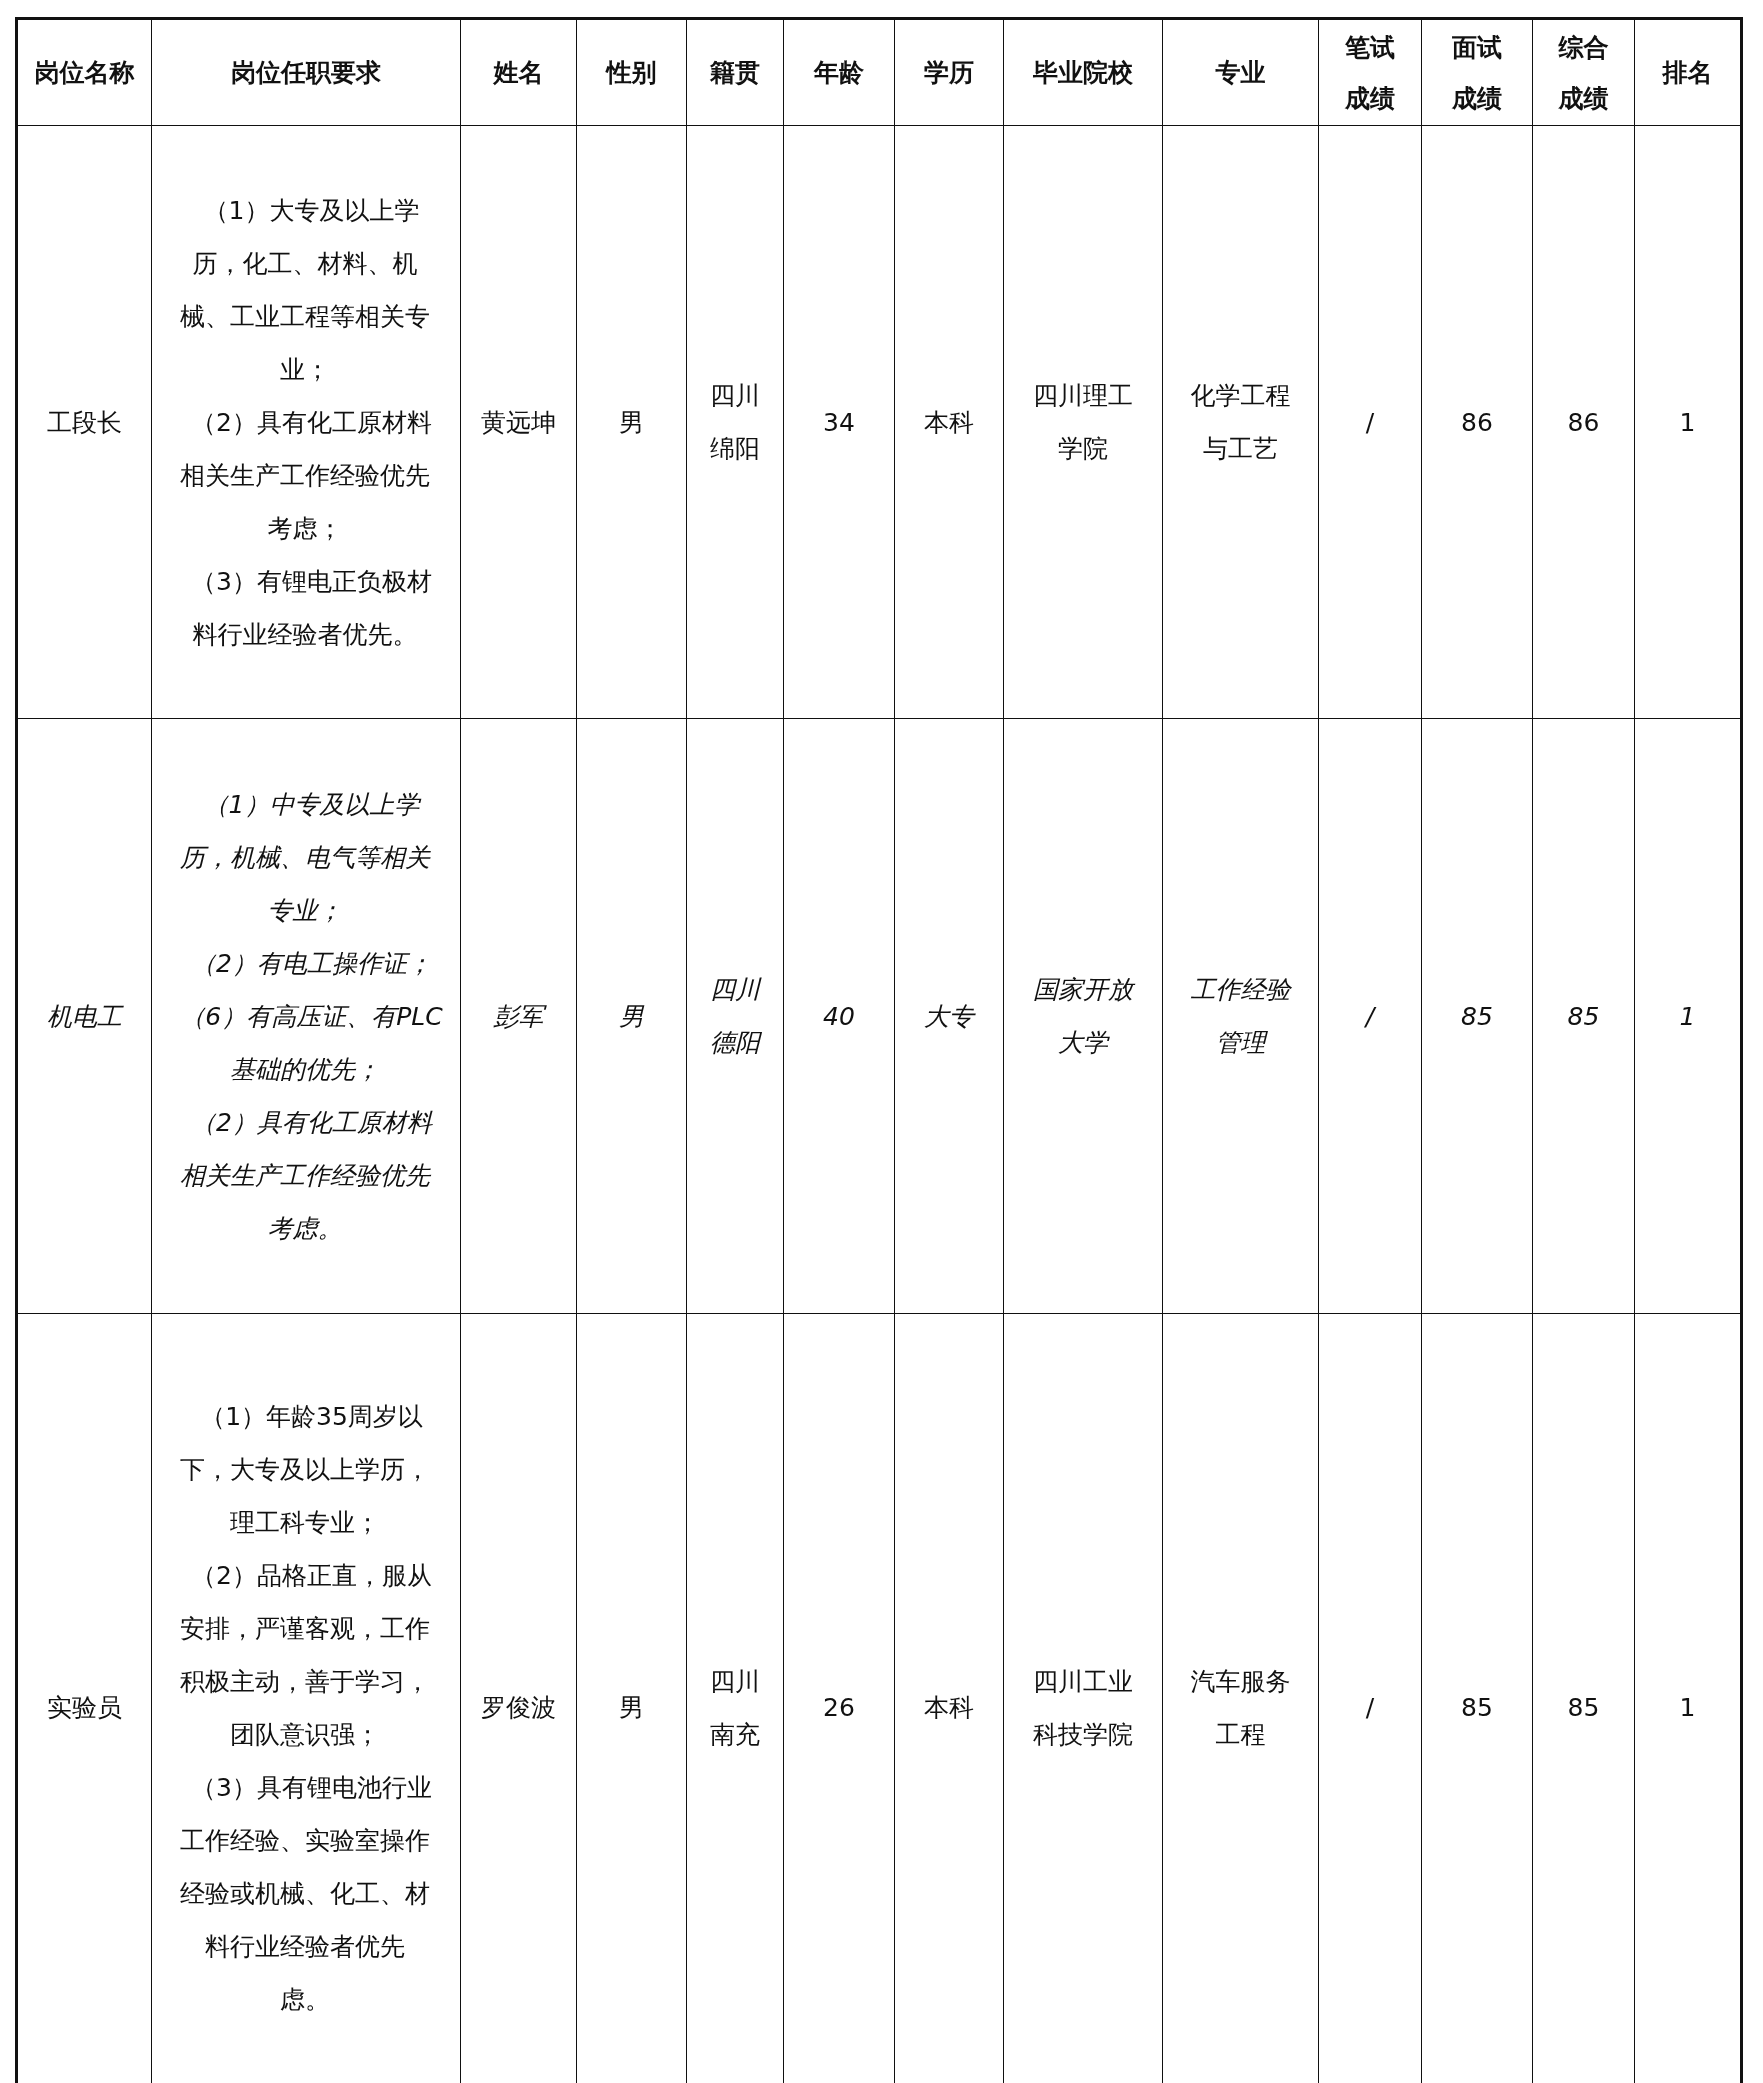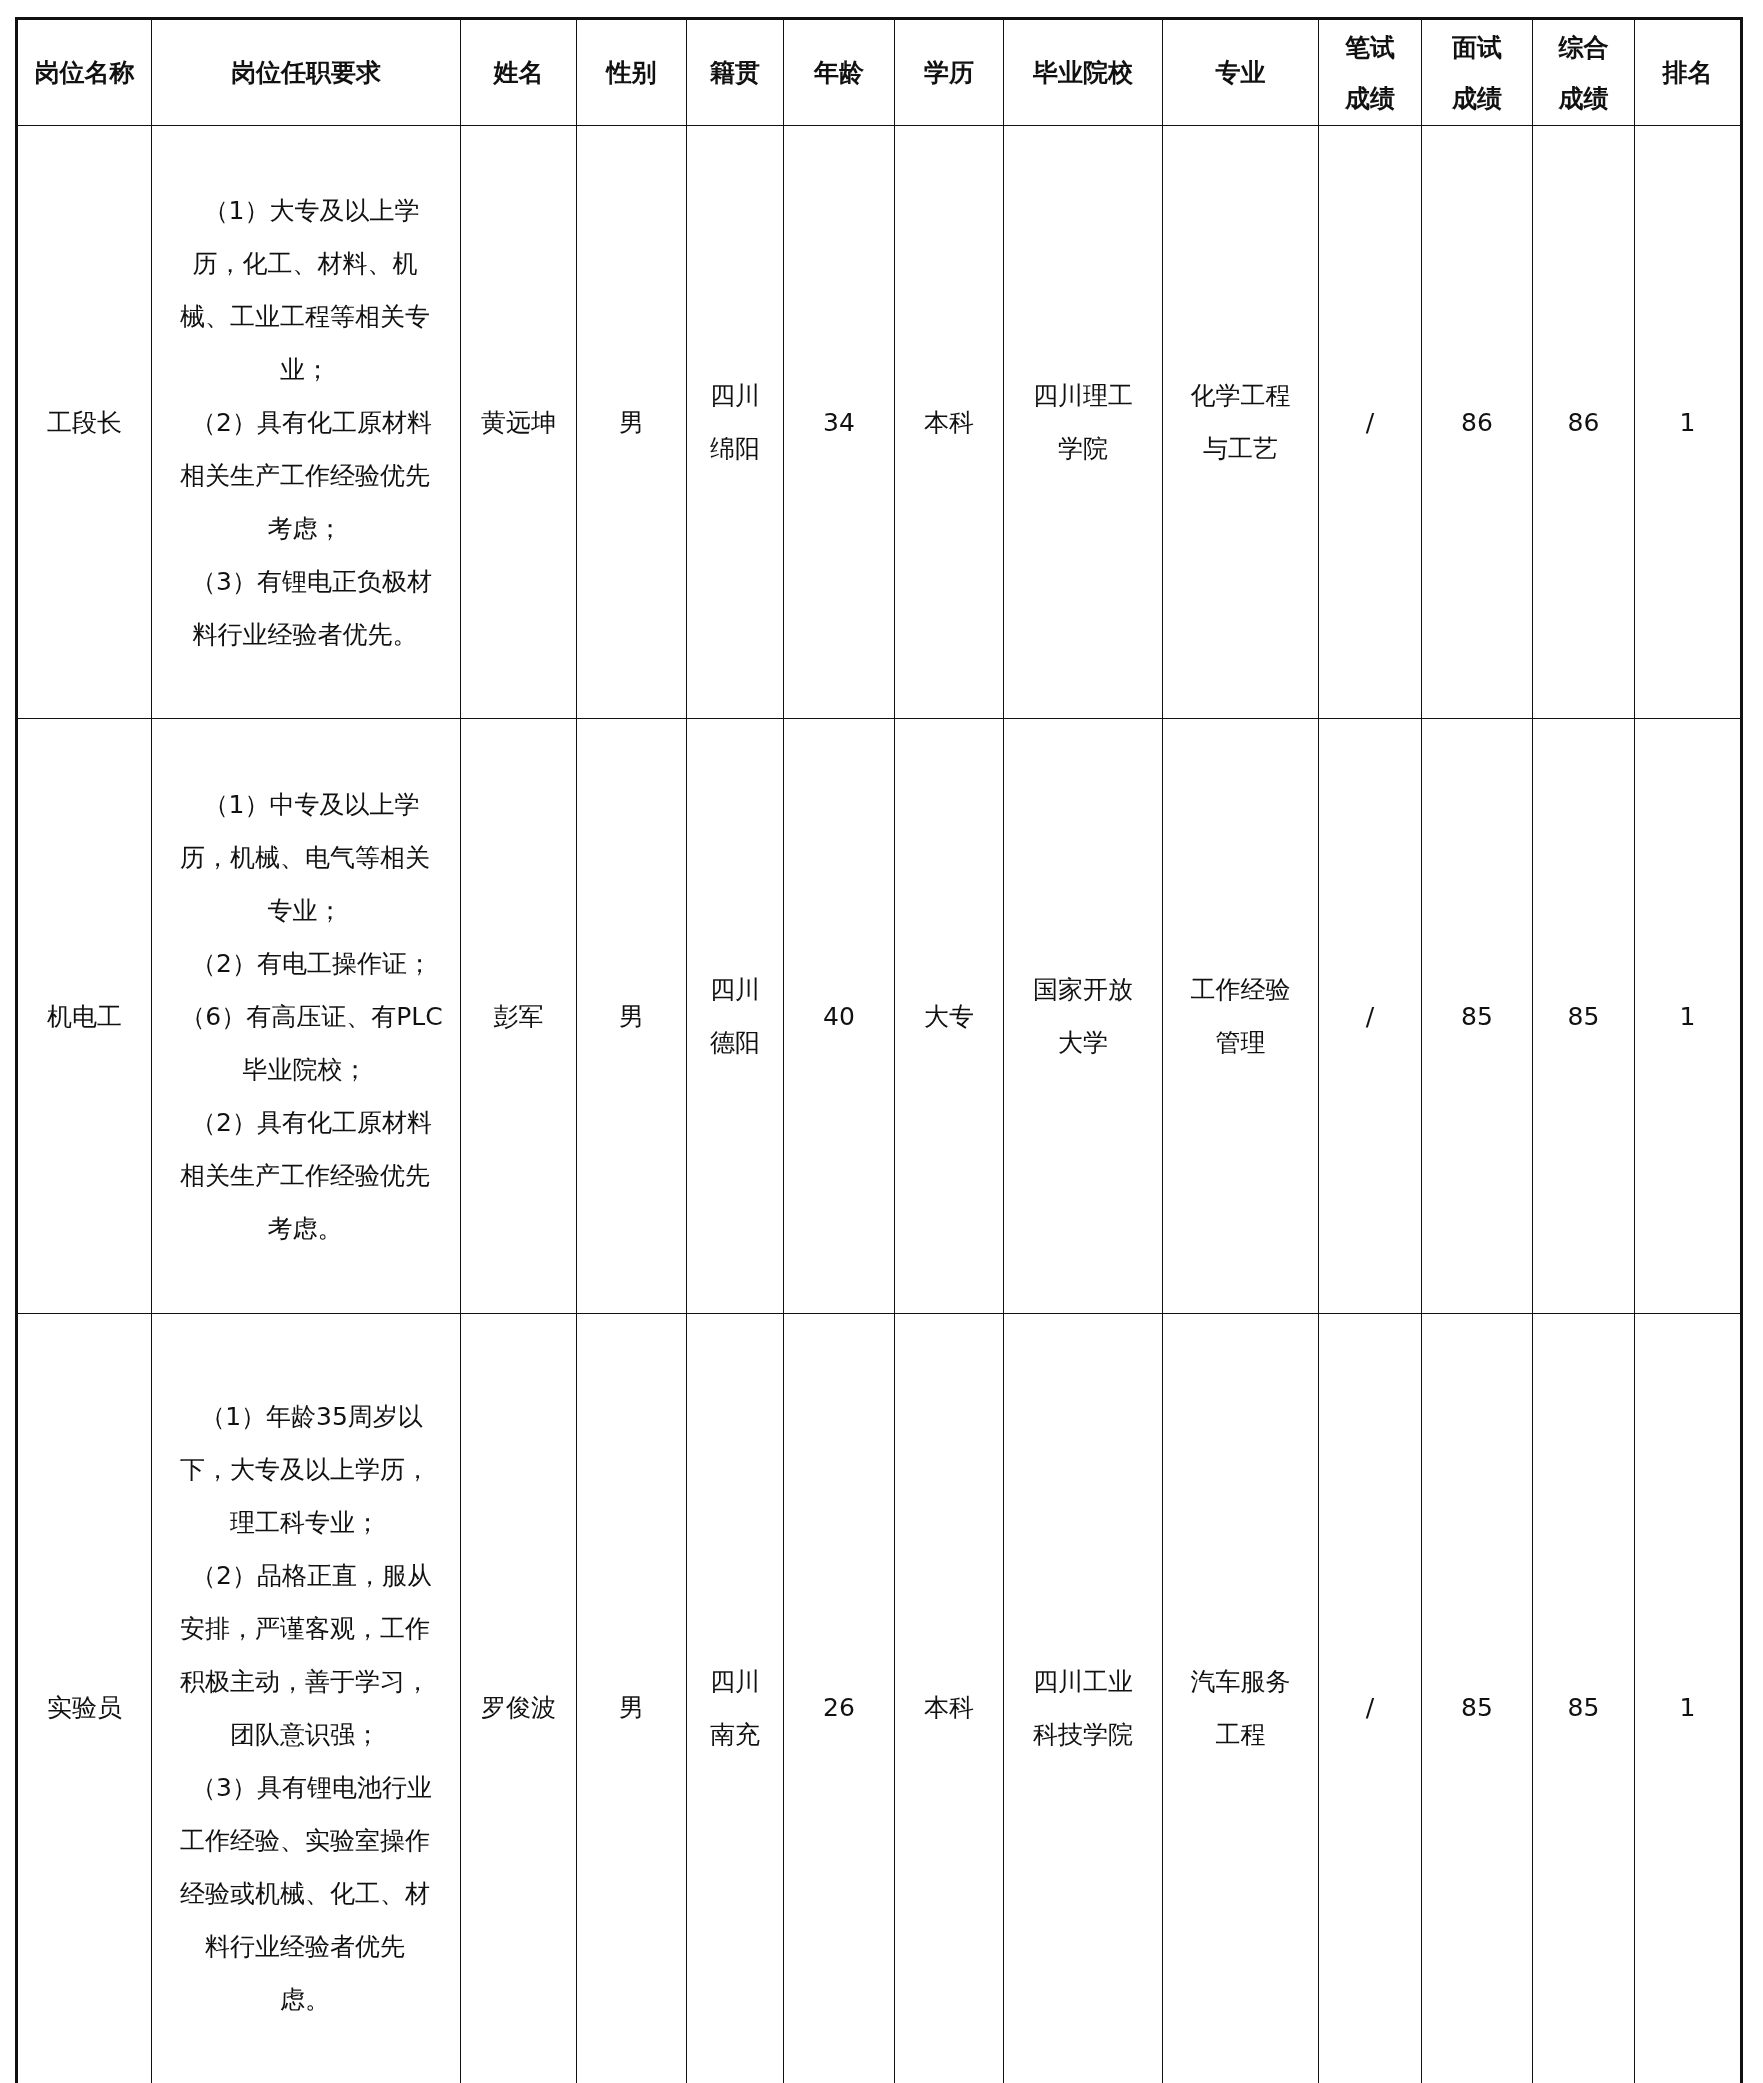--- a/index.html
+++ b/index.html
@@ -18,21 +18,21 @@
   table.grid th { font-weight: bold; height: 105px; line-height: 51px; }
   .req { text-align: right; padding: 5.6px 15px 5.6px 13px !important; }
   .req .line { display: block; }
   .req .first { padding-left: 13px; }
   .twoline span { display: block; }
   .c1 { width: 135px; } .c2 { width: 309px; } .c3 { width: 116px; } .c4 { width: 110px; }
   .c5 { width: 97px; } .c6 { width: 111px; } .c7 { width: 109px; } .c8 { width: 159px; }
   .c9 { width: 156px; } .c10 { width: 103px; } .c11 { width: 111px; } .c12 { width: 102px; }
   .c13 { width: 107px; }
   tr.r1 td { height: 581px; }
-  tr.r2 td { height: 583px; }
+  tr.r2 td { height: 583px; font-style: italic; }
   tr.r3 td { height: 776px; }
 </style>
 </head>
 <body>
 
 <table class="grid">
   <colgroup>
     <col class="c1">
       <col class="c2">
       <col class="c3">
@@ -111,21 +111,21 @@
     </tr>
 
     <tr class="r2">
       <td>机电工</td>
       <td class="req">
         <span class="line first">（1）中专及以上学</span>
         <span class="line">历，机械、电气等相关</span>
         <span class="line">专业；</span>
         <span class="line first">（2）有电工操作证；</span>
         <span class="line first">（6）有高压证、有PLC</span>
-        <span class="line">毕业院校；</span>
+        <span class="line">基础的优先；</span>
         <span class="line first">（2）具有化工原材料</span>
         <span class="line">相关生产工作经验优先</span>
         <span class="line">考虑。</span>
       </td>
       <td>彭军</td>
       <td>男</td>
       <td class="twoline">
         <span>四川</span>
         <span>德阳</span>
       </td>

